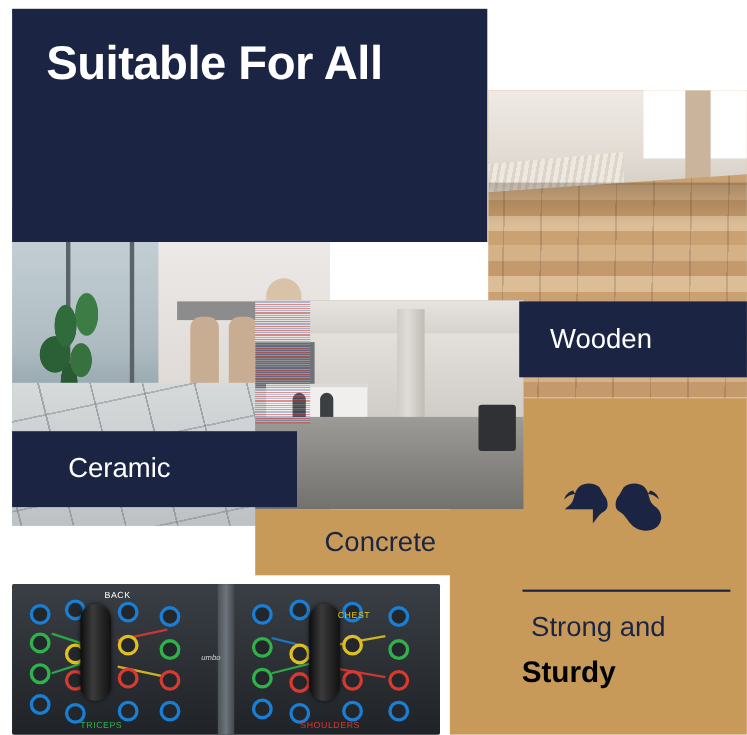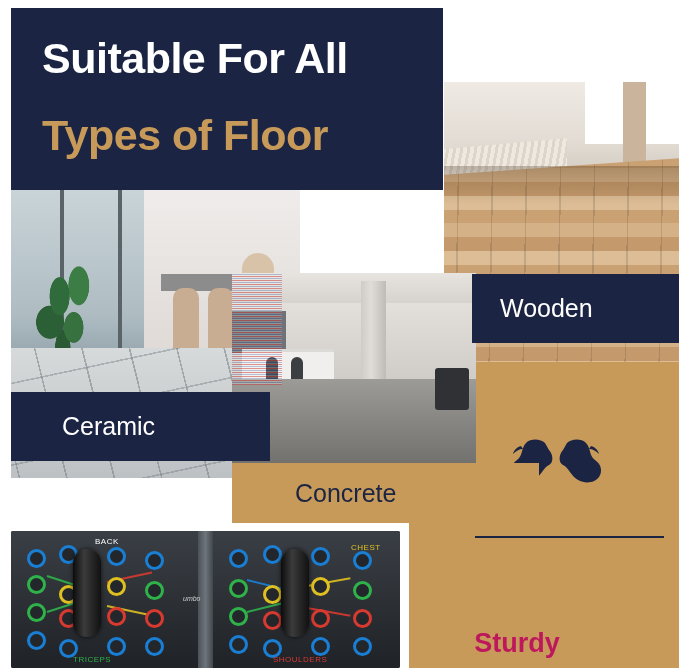--- a/index.html
+++ b/index.html
@@ -19,21 +19,21 @@
     height: 668px;
     background: #ffffff;
   }
 
   
   .headline-panel {
     position: absolute;
     left: 11px;
     top: 8px;
     width: 432px;
-    height: 182px;
+    height: 212px;
     background: #1b2543;
     z-index: 6;
   }
   .headline-1 {
     position: absolute;
     left: 31px;
     top: 29px;
     font-size: 43px;
     font-weight: 700;
     color: #ffffff;
@@ -301,24 +301,24 @@
     position: absolute;
     left: 409px; top: 556px; width: 270px;
     text-align: center;
     font-size: 25px;
     color: #1b2543;
     font-weight: 400;
     z-index: 5;
   }
   .strong-line-2 {
     position: absolute;
-    left: 409px; top: 628px; width: 216px;
+    left: 409px; top: 596px; width: 216px;
     text-align: center;
     font-size: 27px;
-    color: #be185d;
+    color: #000000;
     font-weight: 700;
     z-index: 5;
   }
 
   
   #photo-board {
     left: 11px;
     top: 531px;
     width: 389px;
     height: 137px;
@@ -414,35 +414,35 @@
     <div class="con-stool" style="left:14%;"></div>
     <div class="con-stool" style="left:24%;"></div>
     <div class="con-column"></div>
     <div class="con-floor"></div>
     <div class="con-case"></div>
   </div>
   <div class="con-noise"></div>
 
   <div class="headline-panel">
     <div class="headline-1">Suitable For All</div>
-    <div class="headline-2">Types of Floor</div>
   </div>
 
   <div id="strong-panel"></div>
 
   <svg id="biceps-icon" viewBox="0 0 200 120">
     <g fill="#1b2543">
       <path d="M78 18 C70 10 50 8 40 18 C30 28 34 44 22 52 C10 60 6 74 14 86 C22 98 42 100 56 92 C70 84 74 68 86 62 C96 57 94 40 86 32 Z"></path>
       <path d="M30 24 C22 26 16 32 14 40 C20 34 26 30 34 30 Z"></path>
       <path d="M122 18 C130 10 150 8 160 18 C170 28 166 44 178 52 C190 60 194 74 186 86 C178 98 158 100 144 92 C130 84 126 68 114 62 C104 57 106 40 114 32 Z"></path>
       <path d="M170 24 C178 26 184 32 186 40 C180 34 174 30 166 30 Z"></path>
     </g>
   </svg>
 
   <div class="divider-line"></div>
+  <div class="strong-line-1">Strong and</div>
   <div class="strong-line-2">Sturdy</div>
 
   <div class="chip" id="chip-wooden">
     <span>Wooden</span>
   </div>
   <div class="chip" id="chip-ceramic">
     <span>Ceramic</span>
   </div>
   <div class="chip" id="chip-concrete">
     <span>Concrete</span>
@@ -492,19 +492,19 @@
     <div class="board-hole" style="left:300px;top:106px;"></div>
     <div class="board-hole" style="left:342px;top:20px;"></div>
     <div class="board-hole g" style="left:342px;top:50px;"></div>
     <div class="board-hole r" style="left:342px;top:78px;"></div>
     <div class="board-hole" style="left:342px;top:106px;"></div>
 
     <div class="board-grip" style="left:62px;top:18px;"></div>
     <div class="board-grip" style="left:270px;top:18px;"></div>
 
     <div class="board-text back" style="left:84px;top:6px;">BACK</div>
-    <div class="board-text chest" style="left:296px;top:12px;margin-left:44px;">CHEST</div>
+    <div class="board-text chest" style="left:296px;top:24px;">CHEST</div>
     <div class="board-text triceps" style="left:62px;top:124px;">TRICEPS</div>
     <div class="board-text shoulders" style="left:262px;top:124px;">SHOULDERS</div>
     <div class="board-brand" style="left:172px;top:64px;">umbo</div>
   </div>
 
 </div>
 
 </body></html>

